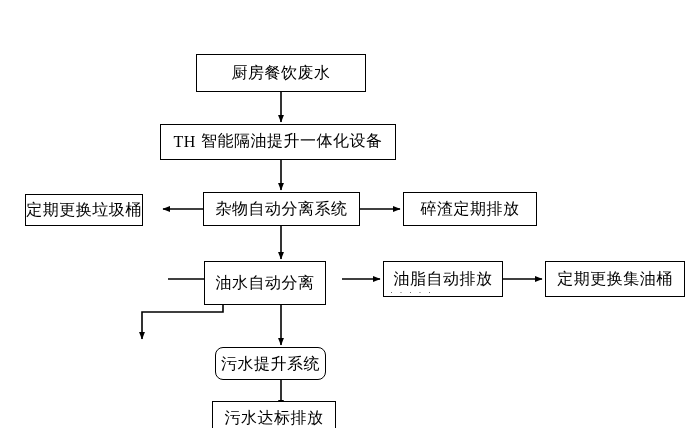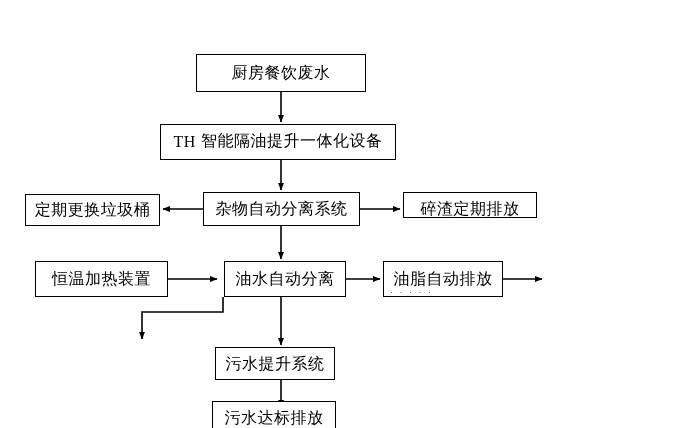--- a/index.html
+++ b/index.html
@@ -102,45 +102,45 @@
   <div class="node serif-lead" style="left:160px; top:85px; width:236px; height:36px;text-align:right;">
     <span>TH</span>
     <span style="display:inline-block;width:5px;"></span>
     <span class="cjk">智能隔油提升一体化设备</span>
   </div>
 
   <div class="node" style="left:203px; top:153px; width:157px; height:34px;">
     <span>杂物自动分离系统</span>
   </div>
 
-  <div class="node" style="left:25px; top:155px; width:135px; height:32px;">
+  <div class="node" style="left:25px; top:155px; width:118px; height:32px;">
     <span>定期更换垃圾桶</span>
   </div>
 
-  <div class="node" style="left:403px; top:153px; width:134px; height:26px;align-items:flex-end;">
+  <div class="node" style="left:403px; top:153px; width:134px; height:34px;">
     <span>碎渣定期排放</span>
   </div>
 
-  <div class="node" style="left:224px; top:222px; width:122px; height:36px;">
+  <div class="node" style="left:204px; top:222px; width:122px; height:44px;">
     <span>油水自动分离</span>
   </div>
 
-  <div class="node" style="left:35px; top:222px; width:133px; height:36px;">
-    <span>恒温加热装置</span>
-  </div>
 
   <div class="node" style="left:383px; top:222px; width:120px; height:36px;">
     <span>油脂自动排放</span>
   </div>
 
   <div class="dots-artifact" style="left:390px; top:248px;">· · · · ·</div>
 
+  <div class="node" style="left:545px; top:222px; width:140px; height:36px;">
+    <span>定期更换集油桶</span>
+  </div>
 
 
-  <div class="node" style="left:215px; top:308px; width:120px; height:33px;">
+  <div class="node" style="left:215px; top:308px; width:111px; height:33px;border-radius:8px;">
     <span>污水提升系统</span>
   </div>
 
   <div class="node" style="left:212px; top:362px; width:124px; height:33px;">
     <span>污水达标排放</span>
   </div>
 
 </div>
 
 </body></html>

